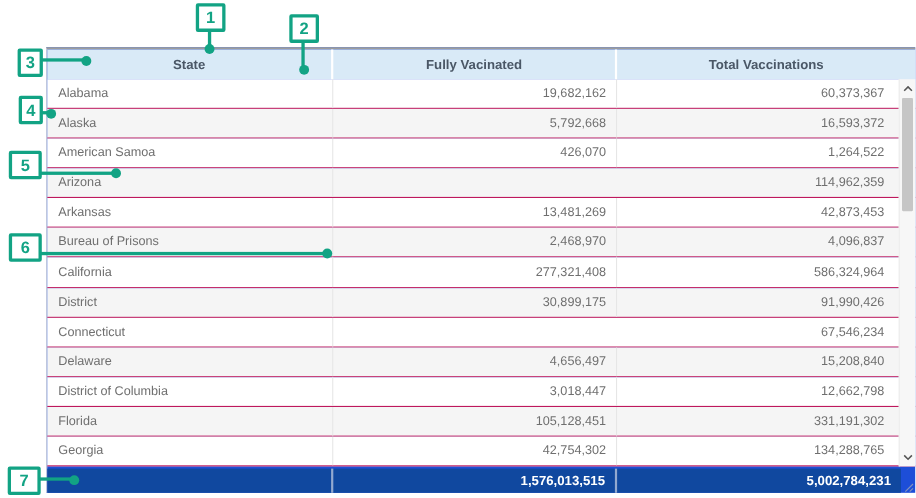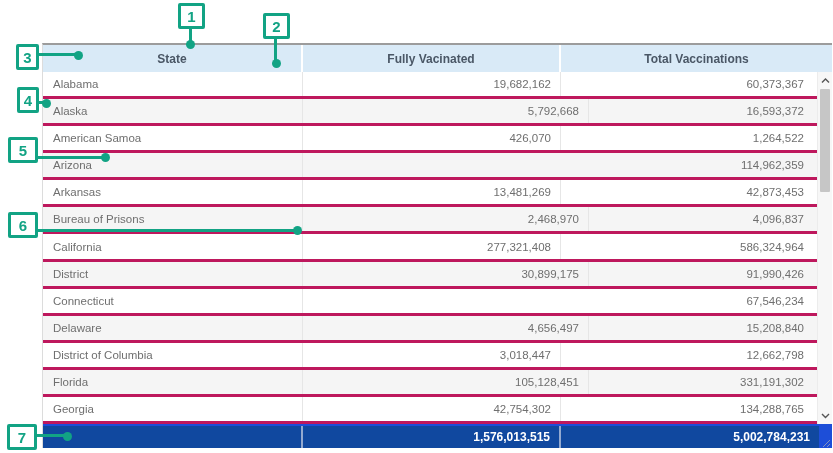--- a/index.html
+++ b/index.html
@@ -33,24 +33,24 @@
     font-size:12px;font-weight:bold;color:var(--header-text);
     border-right:2px solid #ffffff;cursor:pointer;
   }
   .header-cell.c1{width:260px;}
   .header-cell.c2{width:258px;}
   .header-cell.c3{flex:1;border-right:none;}
 
   .rows{display:flex;flex-direction:column;height:352px;}
   .row{
     flex:1;display:flex;background:#ffffff;
-    border-bottom:3px solid #be185d;
+    border-bottom:1px solid #be185d;
     font-size:11.5px;color:var(--row-text);
   }
-  .row.alt{background:var(--row-alt-bg);gap:28px;}
+  .row.alt{background:var(--row-alt-bg);}
   .cell{display:flex;align-items:center;overflow:hidden;white-space:nowrap;}
   .cell.c1{width:260px;padding-left:10px;border-right:1px solid #e6e6e6;}
   .cell.c2{width:258px;justify-content:flex-end;padding-right:9px;border-right:1px solid #e6e6e6;}
   .cell.c3{flex:1;justify-content:flex-end;padding-right:28px;}
 
   
   .scrollbar{
     position:absolute;top:27px;right:0;width:15px;height:352px;
     background:#f7f7f7;border-left:1px solid #ececec;
   }

